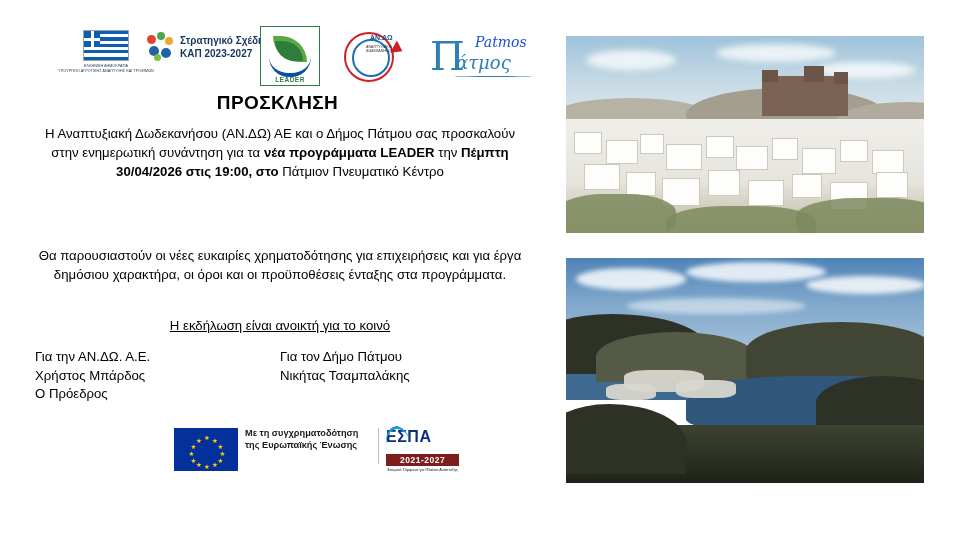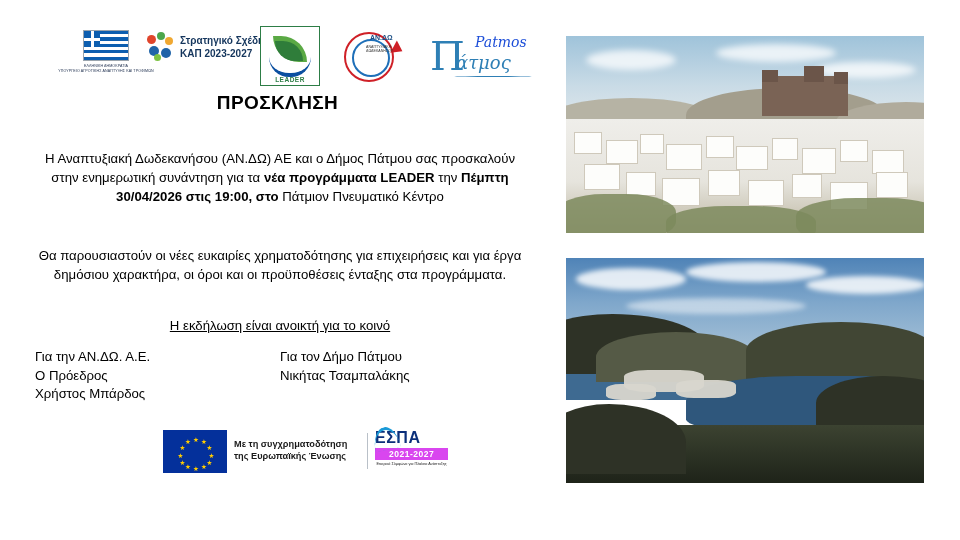--- a/index.html
+++ b/index.html
@@ -192,21 +192,21 @@
     color: #000;
     letter-spacing: 0.4px;
   }
   .para {
     position: absolute;
     text-align: center;
     font-size: 13.2px;
     line-height: 1.45;
     color: #000;
   }
-  .para-1 { left: 35px; top: 149px; width: 490px; }
+  .para-1 { left: 35px; top: 124px; width: 490px; }
   .para-2 { left: 35px; top: 246px; width: 490px; }
   .para-3 {
     left: 35px; top: 316px; width: 490px;
     text-decoration: underline;
   }
   b { font-weight: bold; }
 
   .signatures {
     position: absolute;
     left: 35px; top: 348px; width: 490px;
@@ -214,24 +214,24 @@
   }
   .sig-col {
     width: 50%;
     font-size: 13.2px;
     line-height: 1.42;
   }
 
   
   .footer-logos {
     position: absolute;
-    left: 163px; top: 428px;
+    left: 174px; top: 428px;
     width: 285px; height: 46px;
     display: flex;
-    align-items: center;
+    align-items: flex-start;
   }
   .eu-flag {
     width: 64px; height: 43px; background: #04309b; position: relative;
     flex: 0 0 auto;
   }
   .eu-star {
     position: absolute; color: #ffcc00; font-size: 6.5px; line-height: 6.5px;
   }
   .eu-text {
     margin-left: 7px;
@@ -244,22 +244,22 @@
   .espa-sep {
     width: 1px; height: 36px; background: #b9c0c8; margin: 0 7px;
   }
   .espa {
     position: relative; width: 74px; height: 44px;
   }
   .espa-word {
     font-size: 16px; font-weight: bold; color: #0b2f7a; letter-spacing: 0.5px;
   }
   .espa-bar {
-    margin-top: 1px;
-    background: #d946ef; color: #fff; font-size: 8.5px; font-weight: bold;
+    margin-top: 8px;
+    background: #7f1d1d; color: #fff; font-size: 8.5px; font-weight: bold;
     text-align: center; padding: 1px 0; letter-spacing: 0.5px;
   }
   .espa-sub {
     margin-top: 1.5px; font-size: 3.8px; color: #222; text-align: center;
   }
   .espa-arc {
     position: absolute; left: -2px; top: -2px; width: 26px; height: 20px;
     border-top: 3px solid #1a9ad7;
     border-radius: 50% / 100% 100% 0 0;
     transform: rotate(-12deg);
@@ -400,22 +400,22 @@
       <span>Η Αναπτυξιακή Δωδεκανήσου (ΑΝ.ΔΩ) ΑΕ και ο Δήμος Πάτμου σας προσκαλούν στην ενημερωτική συνάντηση για τα </span><b>νέα προγράμματα LEADER</b><span> την </span><b>Πέμπτη 30/04/2026 στις 19:00, στο</b><span> Πάτμιον Πνευματικό Κέντρο</span>
     </div>
 
     <div class="para para-3">Η εκδήλωση είναι ανοικτή για το κοινό</div>
 
     <div class="para para-2">Θα παρουσιαστούν οι νέες ευκαιρίες χρηματοδότησης για επιχειρήσεις και για έργα δημόσιου χαρακτήρα, οι όροι και οι προϋποθέσεις ένταξης στα προγράμματα.</div>
 
     <div class="signatures">
       <div class="sig-col">
         <div>Για την ΑΝ.ΔΩ. Α.Ε.</div>
+        <div>Χρήστος Μπάρδος</div>
         <div>Ο Πρόεδρος</div>
-        <div>Χρήστος Μπάρδος</div>
       </div>
       <div class="sig-col">
         <div>Για τον Δήμο Πάτμου</div>
         <div>Νικήτας Τσαμπαλάκης</div>
       </div>
     </div>
 
     <div class="footer-logos">
       <div class="eu-flag">
         <span class="eu-star" style="left:30px;top:7px">★</span>

